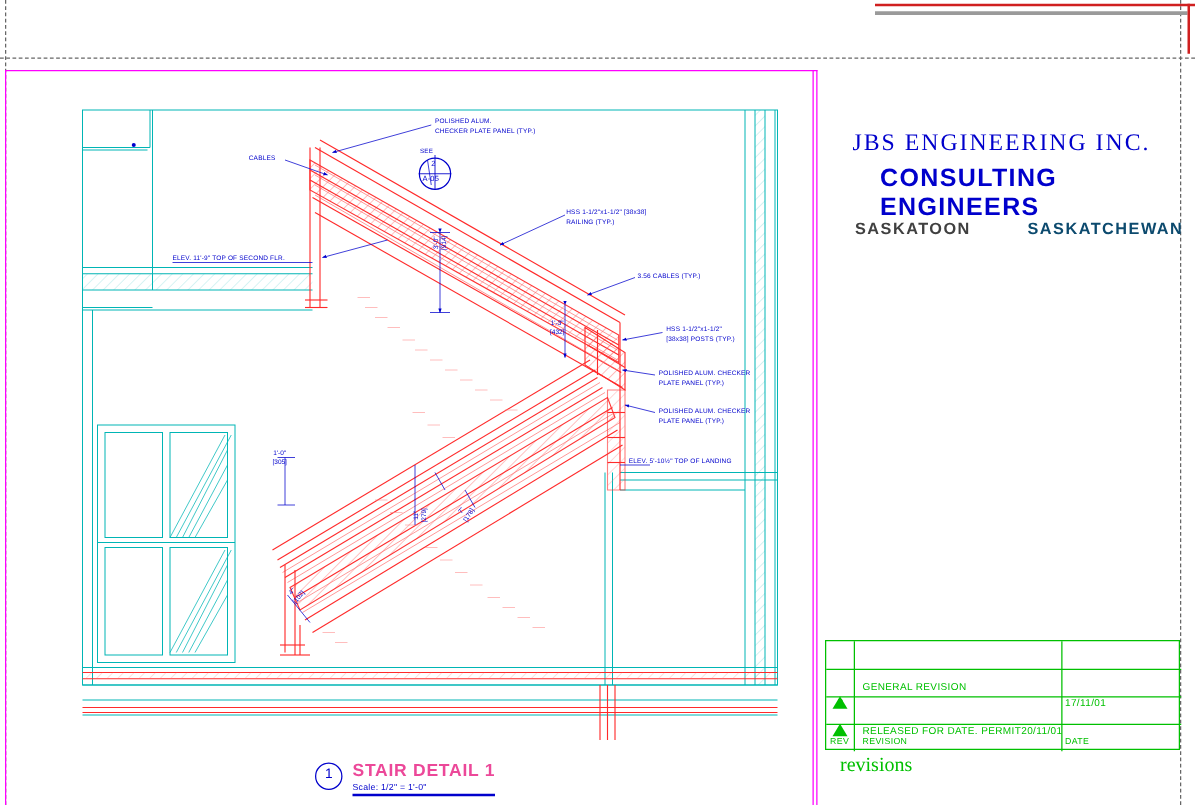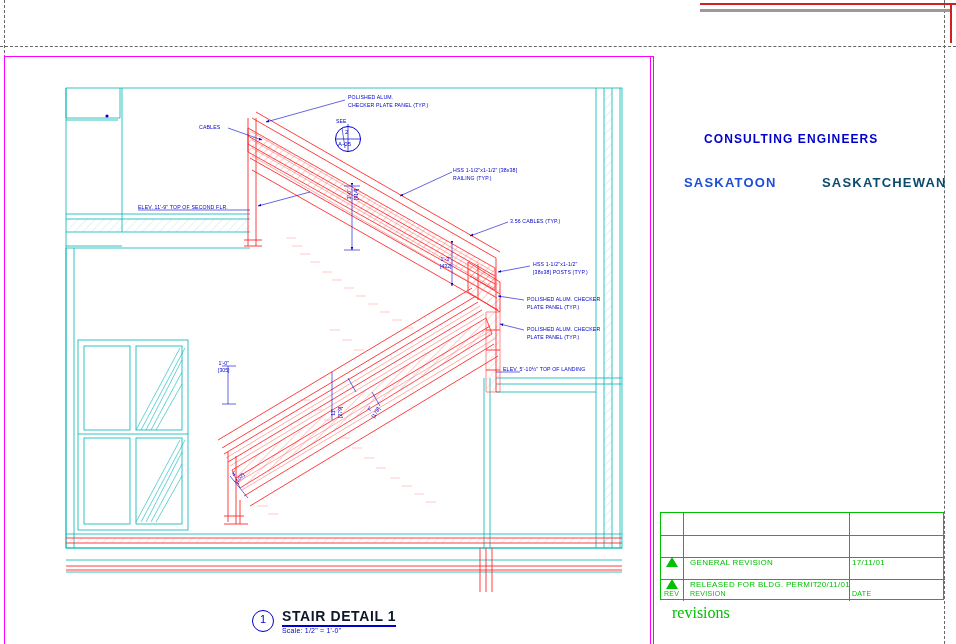--- a/index.html
+++ b/index.html
@@ -26,28 +26,28 @@
   .tb{position:absolute;left:660px;top:512px;width:284px;height:88px;border:1px solid #00c000;box-sizing:border-box;}
   .tb .row{position:absolute;left:0;width:284px;border-top:1px solid #00c000;box-sizing:border-box;}
   .tb .vline{position:absolute;top:0;height:88px;width:0;border-left:1px solid #00c000;}
   .tb-cell{position:absolute;font-size:8px;color:#00c000;font-family:"Liberation Sans",sans-serif;letter-spacing:.3px;}
   .rev-tri{position:absolute;width:0;height:0;border-left:6px solid transparent;border-right:6px solid transparent;border-bottom:10px solid #00c000;}
   .rev-let{position:absolute;font-size:7px;color:#ffffff;}
   .revisions-label{position:absolute;left:672px;top:604px;font-size:16px;color:#00c000;font-family:"Liberation Serif",serif;}
 
   
   .co-name{position:absolute;left:682px;top:104px;font-size:19px;color:#0000cc;letter-spacing:1.6px;font-family:"Liberation Serif",serif;}
-  .co-sub{position:absolute;left:704px;top:132px;font-size:12px;color:#0000cc;letter-spacing:1.1px;font-family:"Liberation Sans",sans-serif;font-weight:bold;}
-  .co-city{position:absolute;left:684px;top:175px;font-size:13px;color:#1d4ed8;letter-spacing:1.2px;font-weight:bold;}
+  .co-sub{position:absolute;left:704px;top:132px;font-size:20px;color:#0000cc;letter-spacing:1.1px;font-family:"Liberation Sans",sans-serif;font-weight:bold;}
+  .co-city{position:absolute;left:684px;top:175px;font-size:13px;color:#404040;letter-spacing:1.2px;font-weight:bold;}
   .co-prov{position:absolute;left:822px;top:175px;font-size:13px;color:#0c4a6e;letter-spacing:1.2px;font-weight:bold;}
 
   
   .dt-circle{position:absolute;left:252px;top:610px;width:22px;height:22px;border:1px solid #0000cc;border-radius:50%;box-sizing:border-box;}
   .dt-num{position:absolute;left:252px;top:613px;width:22px;text-align:center;font-size:11px;color:#0000cc;}
-  .dt-title{position:absolute;left:282px;top:608px;font-size:14px;color:#0f172a;font-weight:bold;letter-spacing:.6px;border-bottom:2px solid #0000cc;padding-bottom:1px;}
+  .dt-title{position:absolute;left:282px;top:608px;font-size:14px;color:#ec4899;font-weight:bold;letter-spacing:.6px;border-bottom:2px solid #0000cc;padding-bottom:11px;}
   .dt-scale{position:absolute;left:282px;top:627px;font-size:7px;color:#0000cc;letter-spacing:.2px;}
 
   
   svg.overlay{position:absolute;left:0;top:0;width:956px;height:644px;pointer-events:none;}
 
   .lbl{position:absolute;font-size:5.2px;color:#0000cc;font-family:"Liberation Sans",sans-serif;line-height:1.5;letter-spacing:.15px;white-space:pre;}
   .dim{position:absolute;font-size:5.2px;color:#0000cc;line-height:1.4;text-align:center;white-space:pre;}
   .rot{transform-origin:0 0;}
   .seecirc{position:absolute;width:26px;height:26px;border:.8px solid #0000cc;border-radius:50%;box-sizing:border-box;}
 </style>
@@ -280,45 +280,46 @@
 [432]</div>
   <div class="dim" style="left:218px;top:360px;">1'-0"
 [305]</div>
   <div class="dim rot" style="left:228px;top:476px;transform:rotate(-50deg);">4"
 [102]</div>
   <div class="dim rot" style="left:330px;top:418px;transform:rotate(-90deg);">11"
 [279]</div>
   <div class="dim rot" style="left:364px;top:412px;transform:rotate(-58deg);">7"
 [178]</div>
 
+  <div class="co-name">JBS  ENGINEERING  INC.</div>
   <div class="co-sub">CONSULTING  ENGINEERS</div>
   <div class="co-city">SASKATOON</div>
   <div class="co-prov">SASKATCHEWAN</div>
 
   <div class="dt-circle"></div>
   <div class="dt-num">1</div>
   <div class="dt-title">STAIR DETAIL 1</div>
   <div class="dt-scale">Scale: 1/2" = 1'-0"</div>
 
   <div class="tb">
     <div class="row" style="top:22px;"></div>
     <div class="row" style="top:44px;"></div>
     <div class="row" style="top:66px;"></div>
     <div class="vline" style="left:22px;"></div>
     <div class="vline" style="left:188px;"></div>
   </div>
 
   <div class="rev-tri" style="left:666px;top:557px;"></div>
   <div class="rev-let" style="left:670px;top:559px;color:#00c000;font-size:7px;">B</div>
-  <div class="tb-cell" style="left:690px;top:558px;">GENERAL  REVISION</div>
+  <div class="tb-cell" style="left:690px;top:545px;">GENERAL  REVISION</div>
   <div class="tb-cell" style="left:852px;top:558px;">17/11/01</div>
 
   <div class="rev-tri" style="left:666px;top:579px;"></div>
   <div class="rev-let" style="left:670px;top:581px;color:#00c000;font-size:7px;">A</div>
-  <div class="tb-cell" style="left:690px;top:580px;">RELEASED  FOR  BLDG.  PERMIT</div>
+  <div class="tb-cell" style="left:690px;top:580px;">RELEASED  FOR  DATE.  PERMIT</div>
   <div class="tb-cell" style="left:817px;top:580px;">20/11/01</div>
 
   <div class="tb-cell" style="left:664px;top:590px;font-size:7px;">REV</div>
   <div class="tb-cell" style="left:690px;top:590px;font-size:7px;">REVISION</div>
   <div class="tb-cell" style="left:852px;top:590px;font-size:7px;">DATE</div>
 
   <div class="revisions-label">revisions</div>
 
 </div>
 

